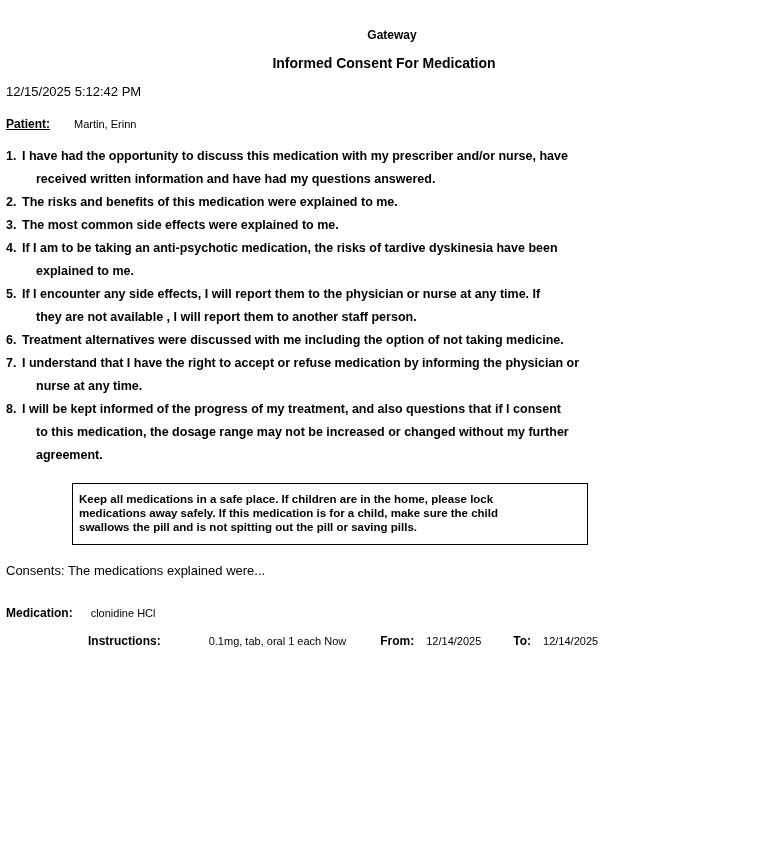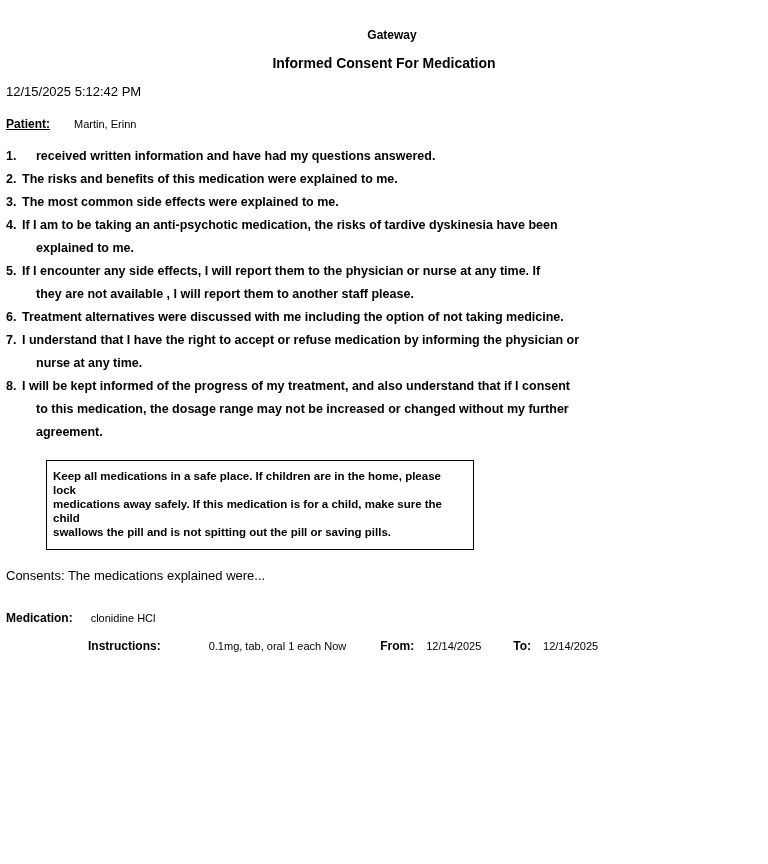--- a/index.html
+++ b/index.html
@@ -73,22 +73,22 @@
   .consent-text {
     flex: 1 1 auto;
     text-indent: 0;
   }
   .consent-text .cont {
     display: block;
     padding-left: 14px;
   }
   .notice-box {
     margin-top: 16px;
-    margin-left: 46px;
-    width: 428px;
+    margin-left: 72px;
+    width: 516px;
     border: 1px solid #000000;
     padding: 8px 9px 10px 6px;
     box-sizing: border-box;
   }
   .notice-text {
     font-size: 11.5px;
     font-weight: bold;
     line-height: 14px;
   }
   .consents-line {
@@ -158,20 +158,21 @@
 
   <div class="patient-row">
     <span class="patient-label">Patient:</span><span class="patient-name">Martin, Erinn</span>
   </div>
 
   <div class="consent-list">
 
     <div class="consent-item">
       <span class="consent-num">1.</span>
       <span class="consent-text">
+        <span>I have had the opportunity to discuss this medication with my prescriber and/or nurse, have</span>
         <span class="cont">received written information and have had my questions answered.</span>
       </span>
     </div>
 
     <div class="consent-item">
       <span class="consent-num">2.</span>
       <span class="consent-text">
         <span>The risks and benefits of this medication were explained to me.</span>
       </span>
     </div>
@@ -188,21 +189,21 @@
       <span class="consent-text">
         <span>If I am to be taking an anti-psychotic medication, the risks of tardive dyskinesia have been</span>
         <span class="cont">explained to me.</span>
       </span>
     </div>
 
     <div class="consent-item">
       <span class="consent-num">5.</span>
       <span class="consent-text">
         <span>If I encounter any side effects, I will report them to the physician or nurse at any time. If</span>
-        <span class="cont">they are not available , I will report them to another staff please.</span>
+        <span class="cont">they are not available , I will report them to another staff person.</span>
       </span>
     </div>
 
     <div class="consent-item">
       <span class="consent-num">6.</span>
       <span class="consent-text">
         <span>Treatment alternatives were discussed with me including the option of not taking medicine.</span>
       </span>
     </div>
 
@@ -210,21 +211,21 @@
       <span class="consent-num">7.</span>
       <span class="consent-text">
         <span>I understand that I have the right to accept or refuse medication by informing the physician or</span>
         <span class="cont">nurse at any time.</span>
       </span>
     </div>
 
     <div class="consent-item">
       <span class="consent-num">8.</span>
       <span class="consent-text">
-        <span>I will be kept informed of the progress of my treatment, and also understand that if I consent</span>
+        <span>I will be kept informed of the progress of my treatment, and also questions that if I consent</span>
         <span class="cont">to this medication, the dosage range may not be increased or changed without my further</span>
         <span class="cont">agreement.</span>
       </span>
     </div>
 
   </div>
 
   <div class="notice-box">
     <div class="notice-text">Keep all medications in a safe place. If children are in the home, please lock</div>
     <div class="notice-text">medications away safely. If this medication is for a child, make sure the child</div>

